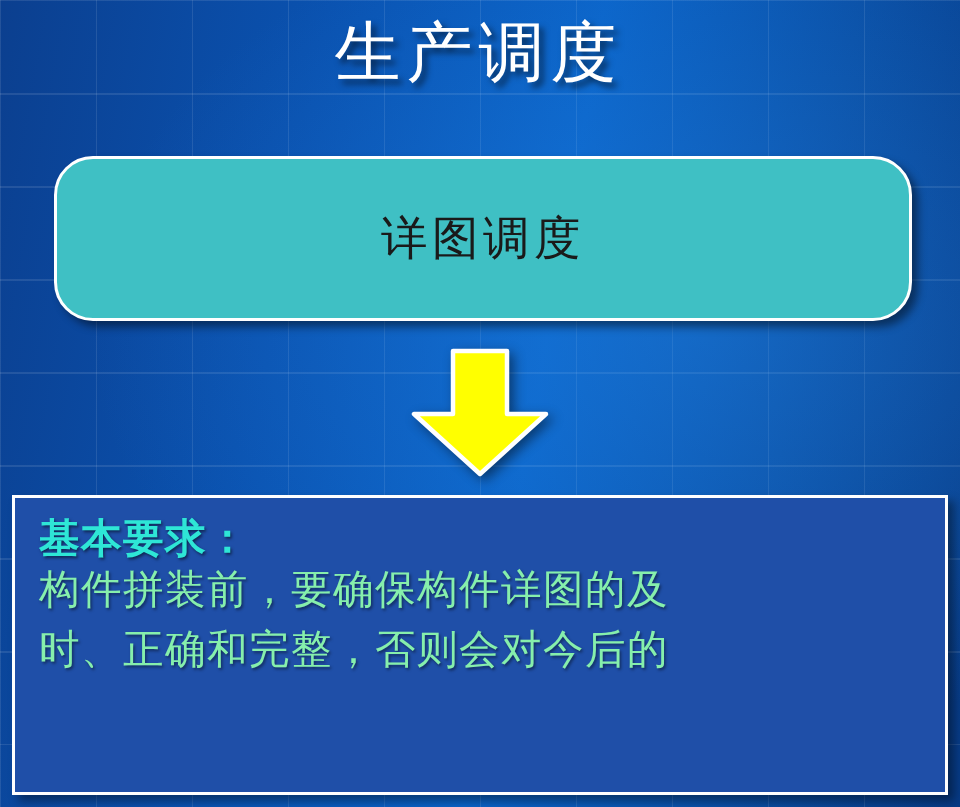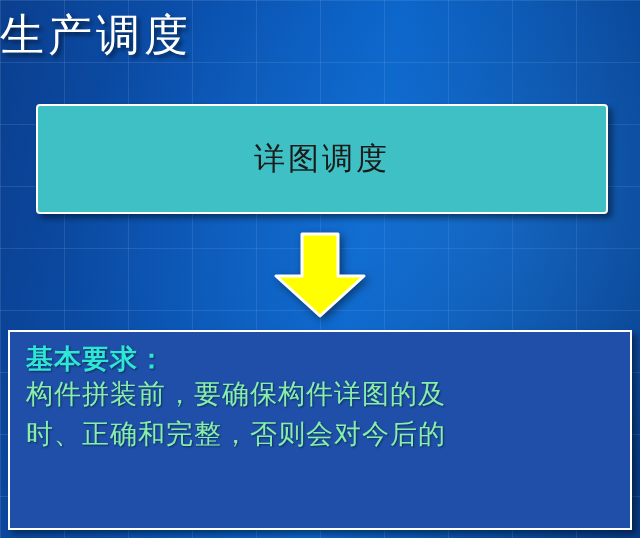--- a/index.html
+++ b/index.html
@@ -28,38 +28,38 @@
     inset: 0;
     background: radial-gradient(ellipse at 72% 40%, rgba(40,140,235,0.35) 0%, rgba(10,70,160,0.0) 62%);
     pointer-events: none;
   }
 
   .title {
     position: absolute;
     top: 6px;
     left: 0;
     width: 638px;
-    text-align: left;
+    text-align: center;
     font-size: 44px;
     letter-spacing: 4px;
     color: #ffffff;
     text-shadow: 3px 3px 4px rgba(0,0,0,0.55);
     z-index: 3;
   }
 
   .rounded-box {
     position: absolute;
     left: 36px;
     top: 104px;
     width: 572px;
     height: 110px;
     box-sizing: border-box;
     background: #3fc0c4;
     border: 2px solid #ffffff;
-    border-radius: 4px;
+    border-radius: 26px;
     box-shadow: 4px 4px 6px rgba(0,0,0,0.45);
     display: flex;
     align-items: center;
     justify-content: center;
     z-index: 3;
   }
   .rounded-box .box-text {
     font-size: 31px;
     letter-spacing: 3px;
     color: #1a1a1a;

